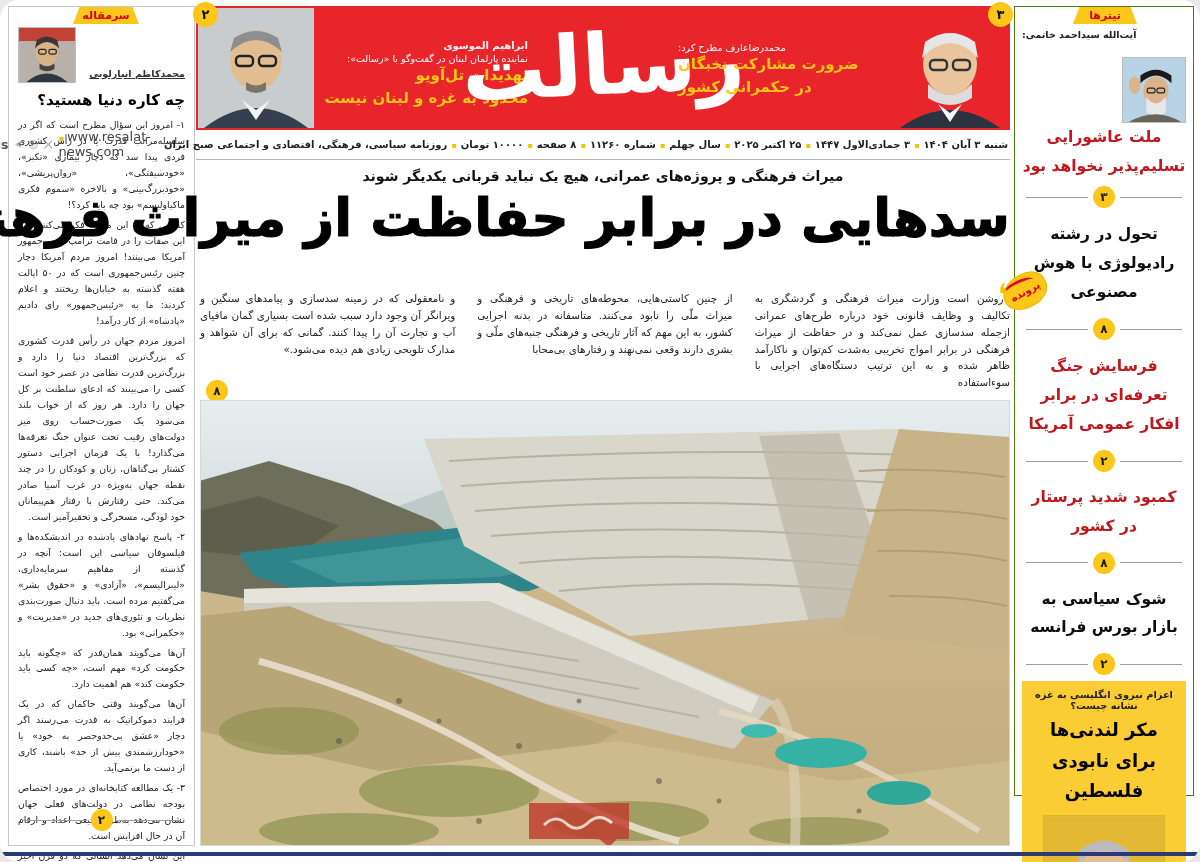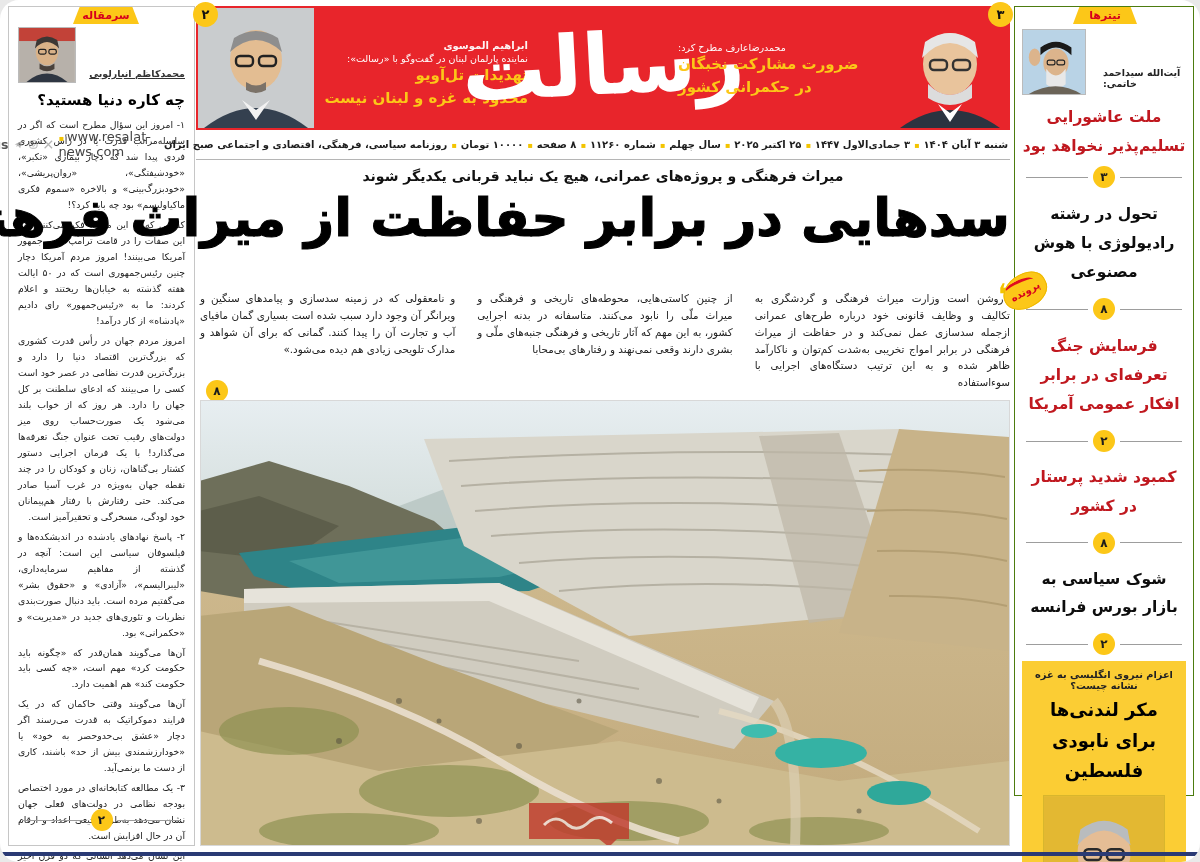--- a/index.html
+++ b/index.html
@@ -62,21 +62,21 @@
   .lead .col { flex:1; font-size:10.4px; line-height:1.62; text-align:justify; color:#222; }
   .quote-ico { position:absolute; top:-10px; right:-4px; color:#f3c400; font-size:30px; line-height:1; }
   .lead-page { position:absolute; left:6px; bottom:-8px; }
   
   .dam { position:absolute; left:200px; top:400px; width:810px; height:446px;
     border:1px solid #d8d8d8; overflow:hidden; }
   
   .sidebar { position:absolute; left:1014px; top:6px; width:180px; height:790px;
     border:1px solid #4d7c0f; background:#fff; padding:22px 7px 8px; }
   .sidebar .ribbon { width:64px; left:58px; }
-  .sb-lede { display:flex; flex-direction:row; gap:17px; margin-bottom:8px; }
+  .sb-lede { display:flex; flex-direction:column; gap:11px; margin-bottom:0; }
   .sb-kick { flex:1; font-size:9.5px; font-weight:bold; color:#222; text-align:left; align-self:flex-end; padding-bottom:6px; direction:rtl; }
   .sb-photo { width:64px; height:66px; border:1px solid #bbb; flex:0 0 auto; }
   .sb-title { text-align:center; font-weight:bold; font-size:15.5px; line-height:1.85; }
   .sb-red { color:#c0181f; } .sb-black { color:#0d0d0d; }
   .dossier { position:absolute; left:-13px; top:267px; width:46px; height:34px;
     background:#fcc718; border-radius:55% 45% 50% 50%; transform:rotate(-28deg);
     display:flex; align-items:center; justify-content:center; z-index:6;
     font-size:10px; font-weight:bold; color:#d6001c; box-shadow:0 0 0 1px #eeb900 inset; }
   .dossier::before { content:""; position:absolute; top:4px; left:6px; right:10px; height:8px;
     border-top:3px solid #e00d1e; border-radius:60% 100% 0 0; }

